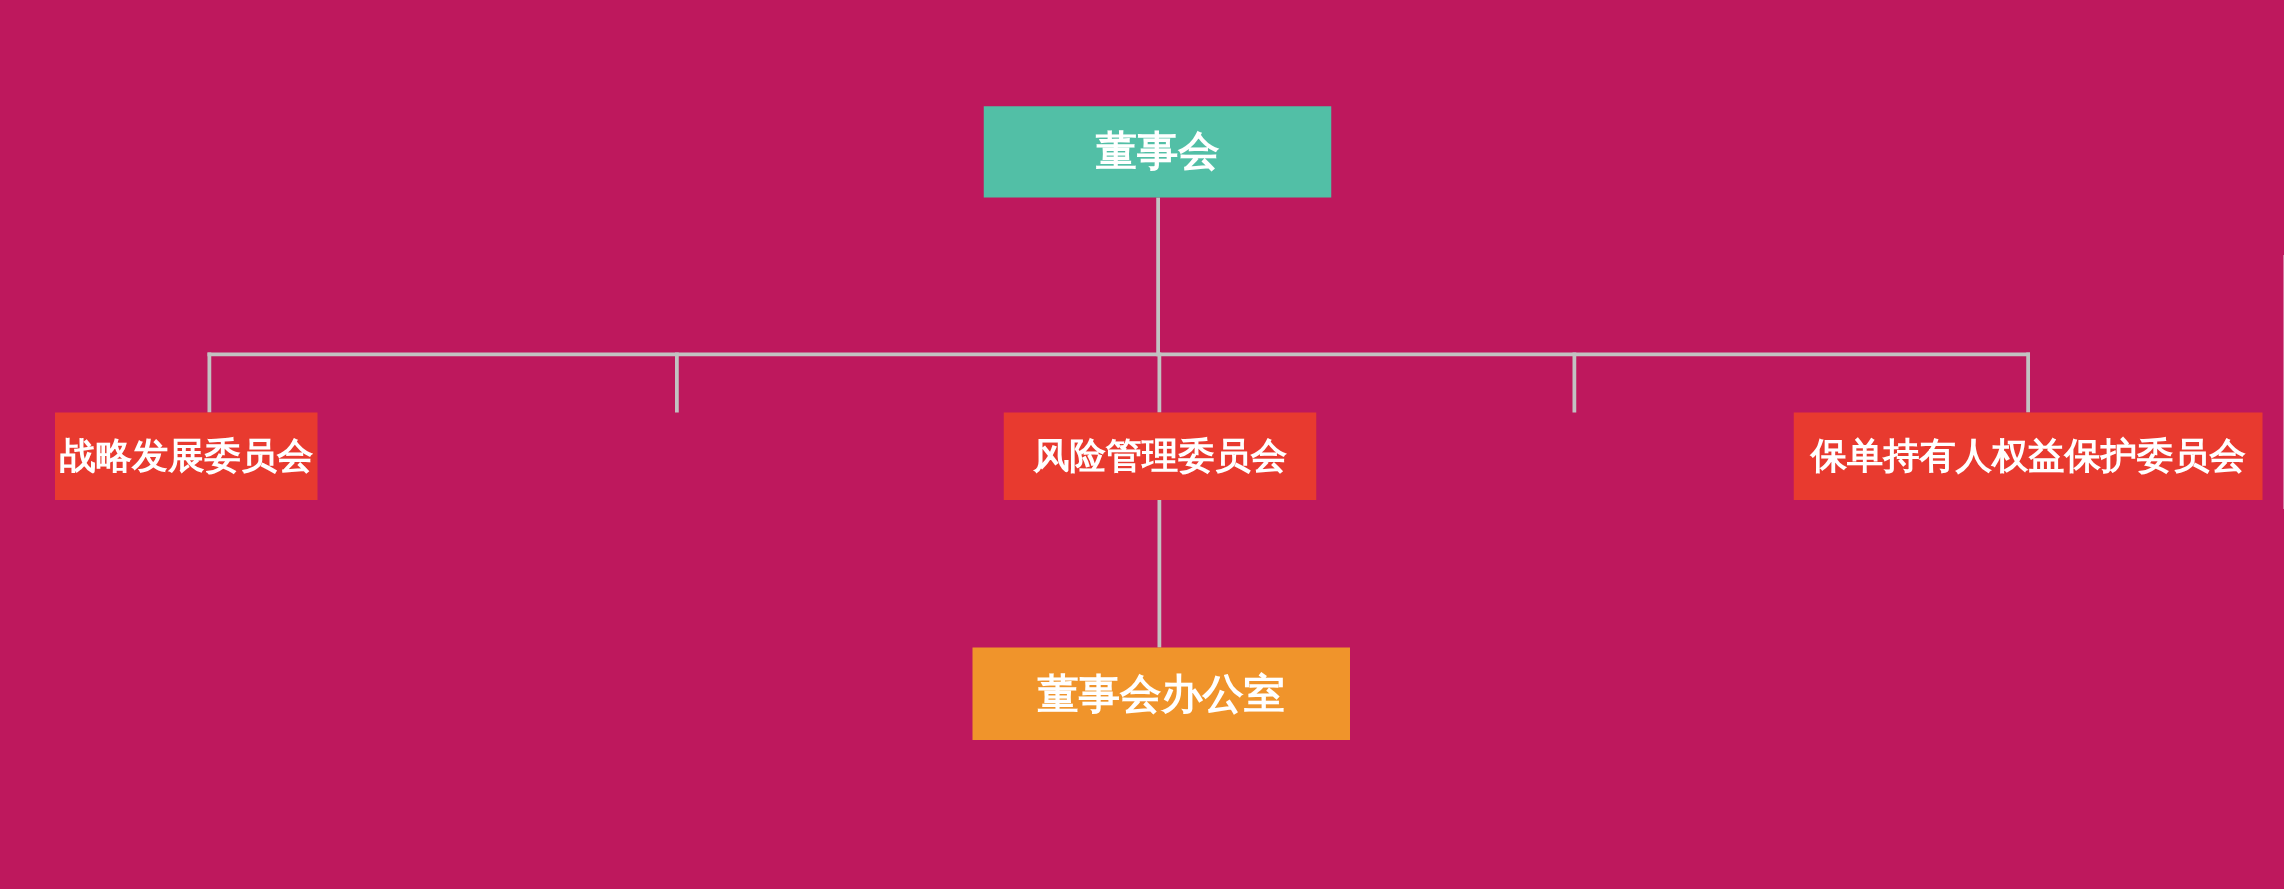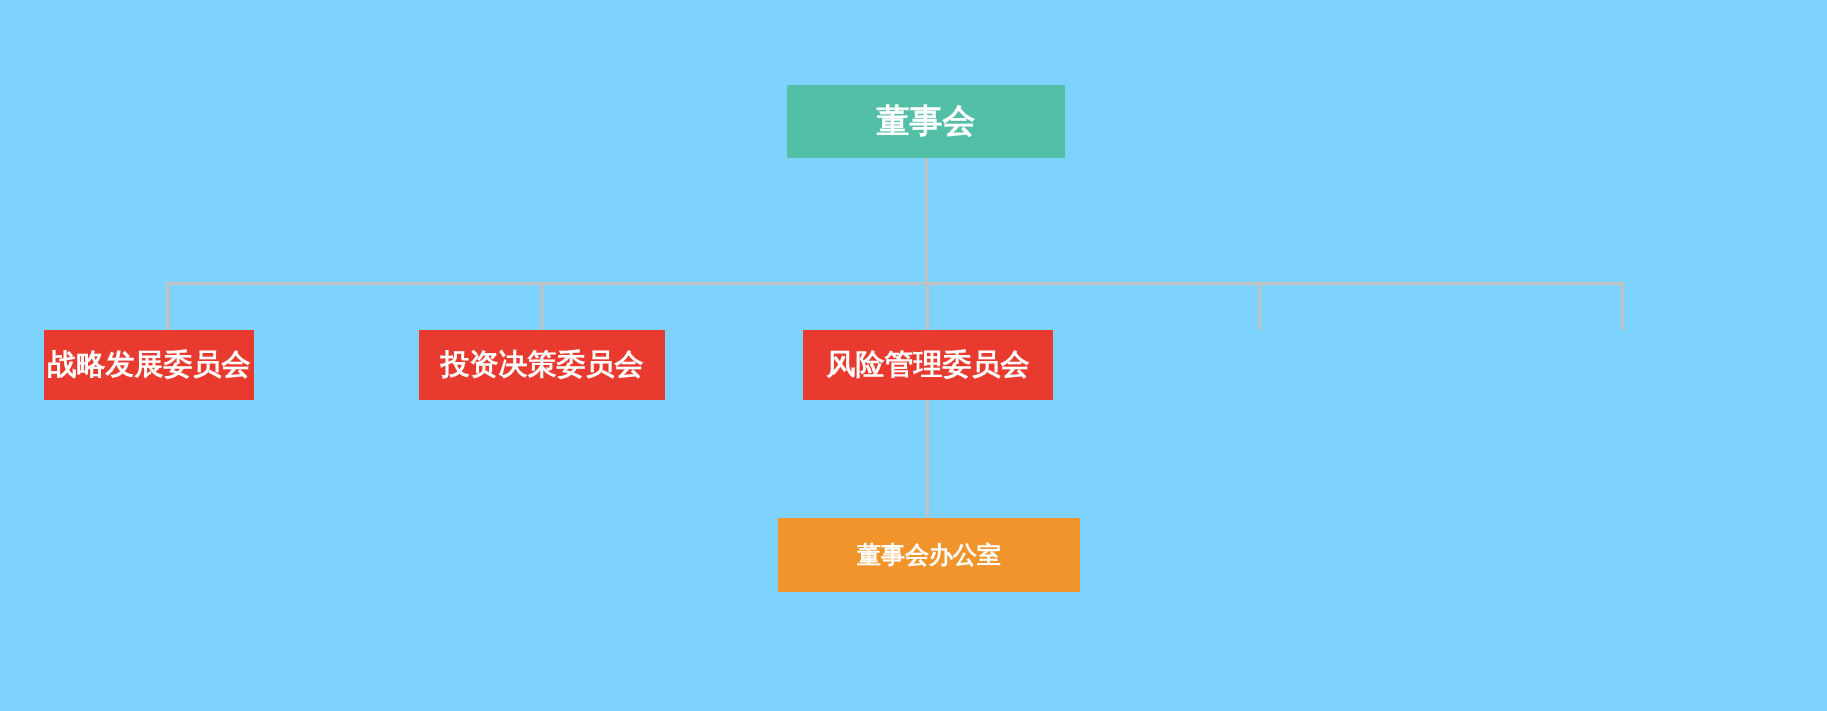--- a/index.html
+++ b/index.html
@@ -5,21 +5,21 @@
   html, body {
     margin: 0;
     padding: 0;
     background: #ffffff;
     font-family: "Liberation Sans", "DejaVu Sans", sans-serif;
   }
   .canvas {
     position: relative;
     width: 1827px;
     height: 711px;
-    background: #7dd3fc;
+    background: #be185d;
     overflow: hidden;
   }
   .node {
     position: absolute;
     display: flex;
     align-items: center;
     justify-content: center;
     color: #ffffff;
     font-weight: bold;
     text-align: center;
@@ -37,21 +37,21 @@
     font-size: 29px;
   }
   .node.c1 { left: 44px;   width: 210px; }
   .node.c2 { left: 419px;  width: 246px; }
   .node.c3 { left: 803px;  width: 250px; }
   .node.c4 { left: 1144px; width: 233px; }
   .node.c5 { left: 1435px; width: 375px; }
   .node.office {
     left: 778px; top: 518px; width: 302px; height: 74px;
     background: #f0942b;
-    font-size: 24px;
+    font-size: 33px;
   }
   .line {
     position: absolute;
     background: #c2c2c2;
   }
   
   .line.v-root   { left: 925px; top: 158px; width: 3px; height: 127px; }
   
   .line.h-rail   { left: 166px; top: 282px; width: 1458px; height: 3px; }
   
@@ -74,21 +74,21 @@
   <div class="line drop-2"></div>
   <div class="line drop-3"></div>
   <div class="line drop-4"></div>
   <div class="line drop-5"></div>
   <div class="line v-office"></div>
 
   <div class="node root">董事会</div>
 
   <div class="node committee c1">战略发展委员会</div>
 
-  <div class="node committee c2">投资决策委员会</div>
 
   <div class="node committee c3">风险管理委员会</div>
 
 
+  <div class="node committee c5">保单持有人权益保护委员会</div>
 
   <div class="node office">董事会办公室</div>
 
 </div>
 
 </body></html>

